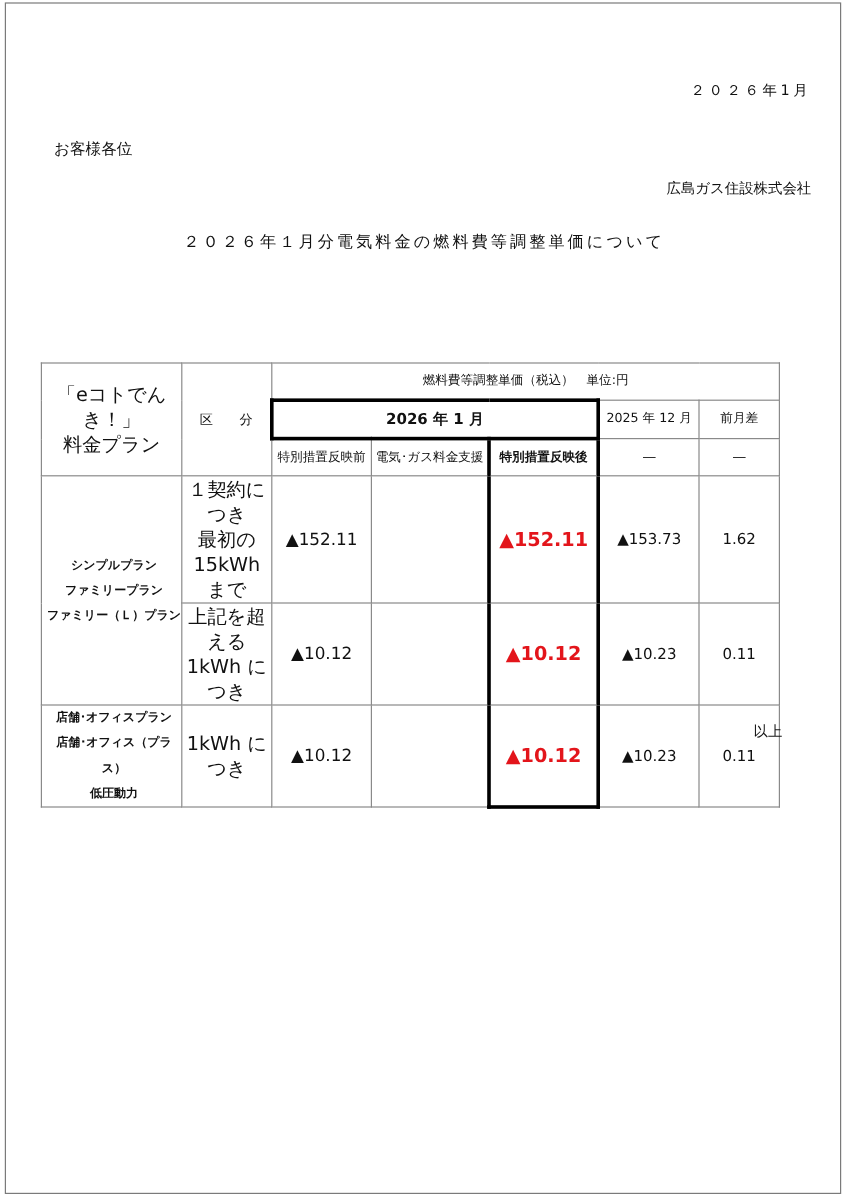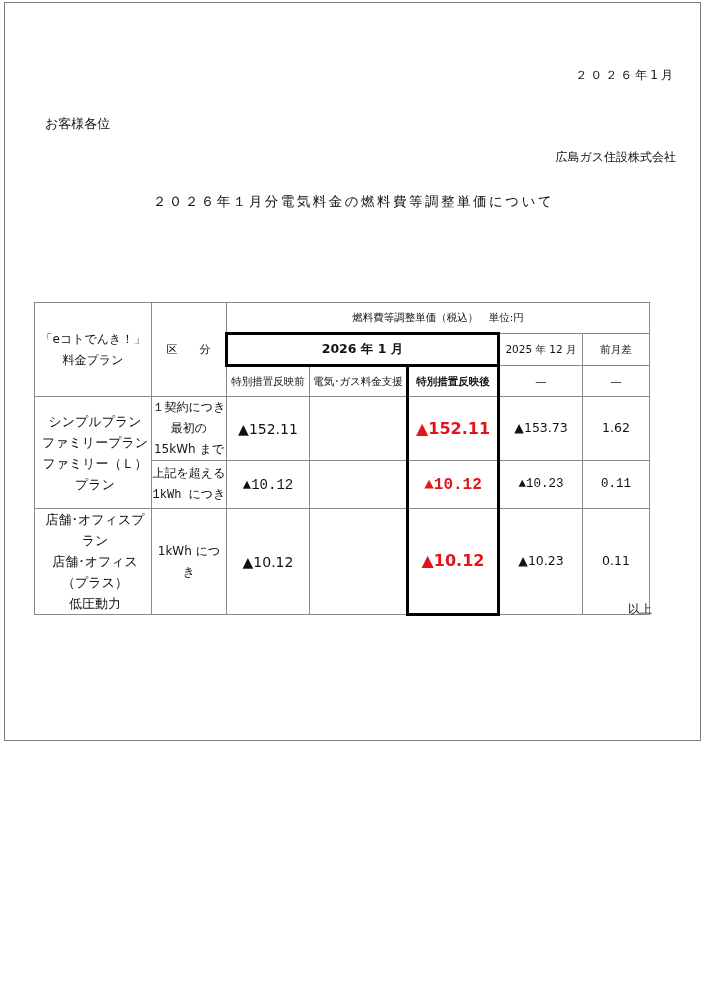--- a/index.html
+++ b/index.html
@@ -1,18 +1,18 @@
 <!DOCTYPE html>
 <html><head>
   <meta charset="utf-8">
   <style>
     html, body { margin: 0; padding: 0; background: #ffffff; }
     body { width: 707px; height: 1000px; position: relative; overflow: hidden;
       font-family: "DejaVu Sans", "Liberation Sans", sans-serif; color: #111; }
-    .page { position: absolute; left: 4px; top: 2px; width: 697px; height: 739px;
+    .page { position: absolute; left: 4px; top: 2px; width: 697px; height: 993px;
       border: 1px solid #7a7a7a; box-sizing: border-box; background: #fff; }
     .abs { position: absolute; white-space: nowrap; }
     .date { right: 24px; top: 64px; font-size: 12px; letter-spacing: 3px; }
     .addressee { left: 40px; top: 94px; font-size: 13px; margin-top: 18px; }
     .company { right: 24px; top: 126px; font-size: 12px; margin-top: 20px; }
     .title { left: 0; width: 697px; text-align: center; top: 190px; font-size: 13.5px; letter-spacing: 2.5px; }
     .intro { left: 0; width: 697px; text-align: center; top: 256px; font-size: 11.5px; letter-spacing: 0.6px; }
     .closing { right: 48px; top: 598px; font-size: 12px; }
 
     table.rates { position: absolute; left: 29px; top: 299px; border-collapse: collapse;
@@ -26,27 +26,27 @@
     .c-post { width: 91px; }
     .c-prev { width: 84px; }
     .c-diff { width: 67px; }
     .h-unit { height: 29px; font-size: 10.5px; }
     .h-month { height: 29px; font-size: 12.5px; font-weight: bold; border: 3px solid #000 !important; }
     .h-sub { height: 29px; font-size: 10.5px; }
     .bold { font-weight: bold; }
     .thick-l { border-left: 3px solid #000 !important; }
     .thick-r { border-right: 3px solid #000 !important; }
     .thick-b { border-bottom: 3px solid #000 !important; }
-    .plan-cell { text-align: right; padding-left: 4px !important; font-size: 13px; line-height: 21px !important; }
-    .multi { line-height: 21px !important; font-size: 12px; }
+    .plan-cell { text-align: right; padding-left: 4px !important; font-size: 10px; line-height: 21px !important; font-weight: bold; }
+    .multi { line-height: 21px !important; font-size: 16px; }
     .val { font-size: 14px; }
     .val-small { font-size: 12.5px; }
     .red { color: #e3151b; font-weight: bold; font-size: 16px; }
     .r1 { height: 63px; }
-    .r2 { height: 48px; font-family: Liberation Mono, monospace; }
+    .r2 { height: 48px; }
     .r3 { height: 65px; }
   </style>
 </head>
 <body>
 
 <div class="page">
   <div class="abs date">２０２６年1月</div>
   <div class="abs addressee">お客様各位</div>
   <div class="abs company">広島ガス住設株式会社</div>
   <div class="abs title">２０２６年１月分電気料金の燃料費等調整単価について</div>

